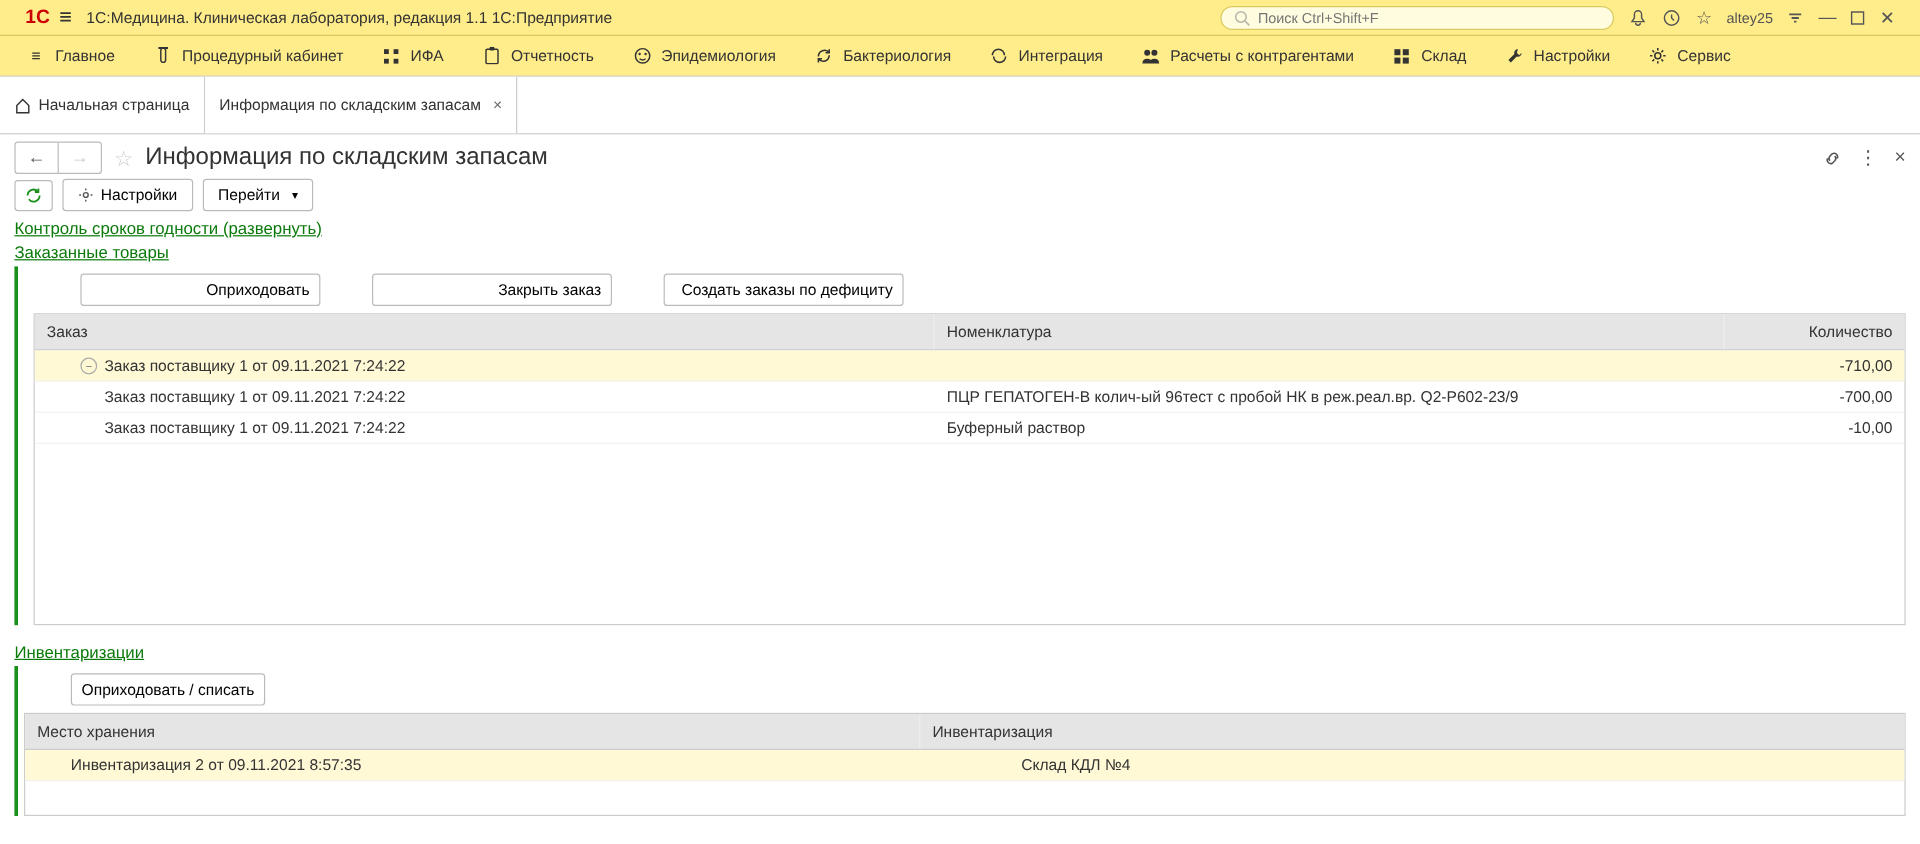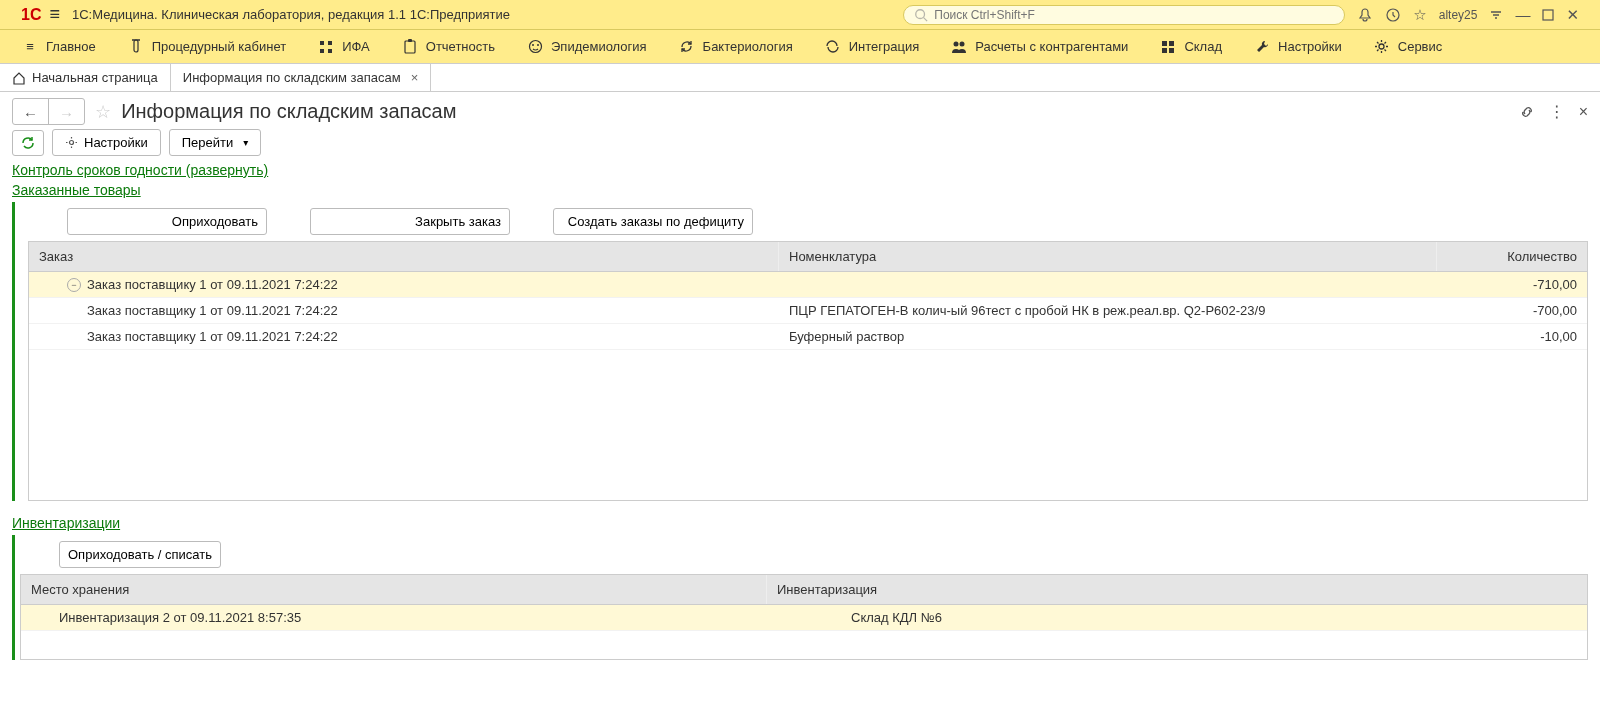--- a/index.html
+++ b/index.html
@@ -3,33 +3,33 @@
 <meta charset="utf-8">
 <style>
 * { box-sizing: border-box; margin: 0; padding: 0; font-family: Arial, sans-serif; }
 body { background: #fff; font-size: 13px; color: #333; }
 
 .titlebar { background: #ffec8b; height: 30px; display: flex; align-items: center; padding: 0 21px; border-bottom: 1px solid #d9c95f; }
 .logo { color: #c00; font-weight: bold; font-size: 16px; margin-right: 8px; }
 .hamburger { margin-right: 12px; cursor: pointer; font-size: 18px; }
 .title-text { flex: 0 0 auto; font-size: 13px; }
 .titlebar-spacer { flex: 1; }
-.search-box { display: flex; align-items: center; background: #fffce0; border: 1px solid #d9c95f; border-radius: 12px; padding: 2px 10px; width: 442px; margin-right: 12px; }
+.search-box { display: flex; align-items: center; background: #fffce0; border: 1px solid #d9c95f; border-radius: 12px; padding: 2px 10px; width: 328px; margin-right: 12px; }
 .search-box input { border: none; background: transparent; outline: none; flex: 1; font-size: 12px; color: #888; }
 .search-icon-svg { width: 14px; height: 14px; margin-right: 6px; opacity: 0.6; }
 .title-icons { display: flex; gap: 12px; align-items: center; }
 .title-icon { cursor: pointer; color: #555; font-size: 15px; }
 .user-label { font-size: 12px; color: #555; }
 
 .menubar { background: #ffec8b; height: 34px; display: flex; align-items: center; padding: 0 8px; gap: 4px; border-bottom: 1px solid #ccc; }
 .menu-item { display: flex; align-items: center; gap: 8px; padding: 6px 14px; cursor: pointer; border-radius: 3px; }
 .menu-icon { width: 16px; height: 16px; color: #333; display:flex; align-items:center; justify-content:center; }
 .menu-label { font-size: 13px; }
 
-.tabbar { background: #fff; height: 28px; display: flex; align-items: center; padding: 0; border-bottom: 1px solid #ccc; }
+.tabbar { background: #fff; height: 48px; display: flex; align-items: center; padding: 0; border-bottom: 1px solid #ccc; }
 .tab { display: flex; align-items: center; gap: 6px; padding: 6px 12px; border-right: 1px solid #ccc; cursor: pointer; height: 100%; font-size: 13px; }
 .tab.active { background: #fff; }
 .tab-close { font-size: 13px; color: #666; cursor: pointer; margin-left: 4px; }
 
 .page { padding: 6px 12px; }
 .page-toolbar { display: flex; align-items: center; gap: 10px; margin-bottom: 4px; }
 .nav-btns { display: flex; border: 1px solid #bbb; border-radius: 3px; }
 .nav-btn { padding: 4px 10px; cursor: pointer; font-size: 15px; color: #555; }
 .nav-btn + .nav-btn { border-left: 1px solid #bbb; }
 .star-icon { font-size: 18px; color: #ccc; cursor: pointer; }
@@ -321,19 +321,19 @@
       <button class="panel-btn" style="min-width:auto">Оприходовать / списать</button>
     </div>
     <div class="table" style="margin-left:4px">
       <div class="table-header">
         <div class="th col-loc">Место хранения</div>
         <div class="th col-inv">Инвентаризация</div>
       </div>
       <div class="table-body">
         <div class="tr highlighted">
           <div class="td col-inv indent-1">Инвентаризация 2 от 09.11.2021 8:57:35</div>
-          <div class="td col-loc">Склад КДЛ №6</div>
+          <div class="td col-loc">Склад КДЛ №4</div>
         </div>
         <div style="height:28px"></div>
       </div>
     </div>
   </div>
 </div>
 
 </body></html>

